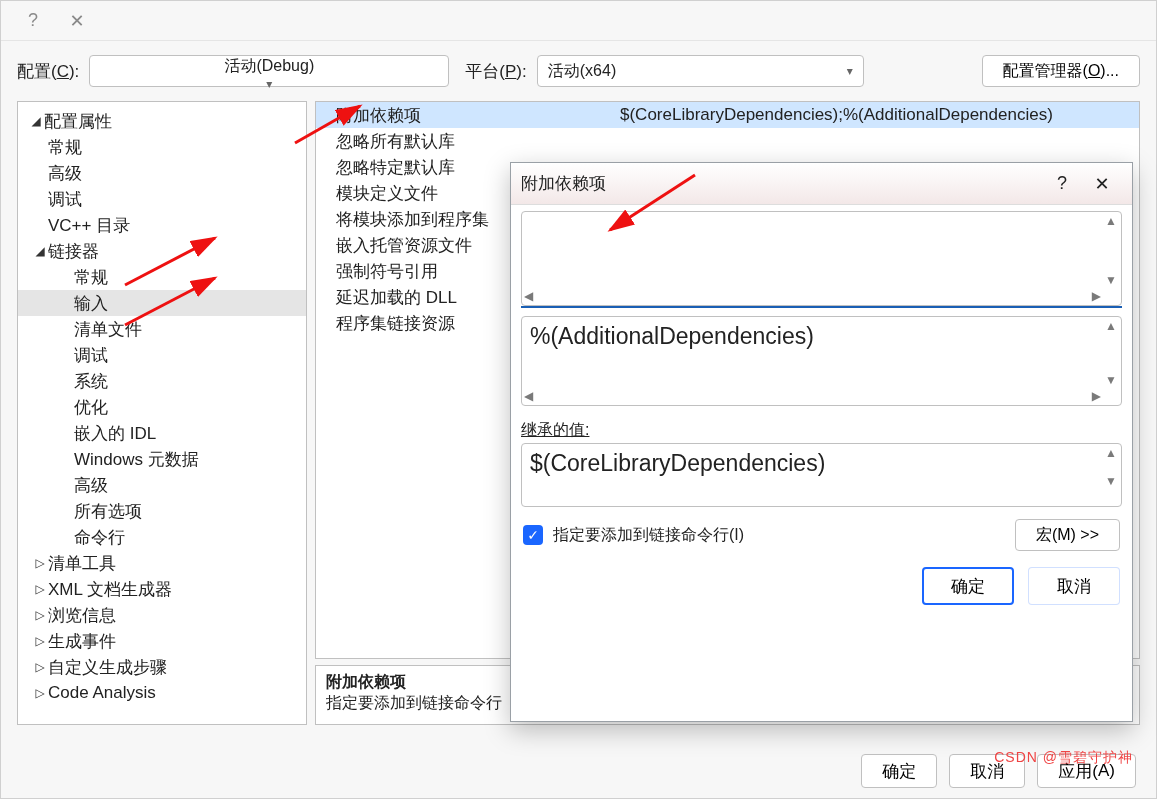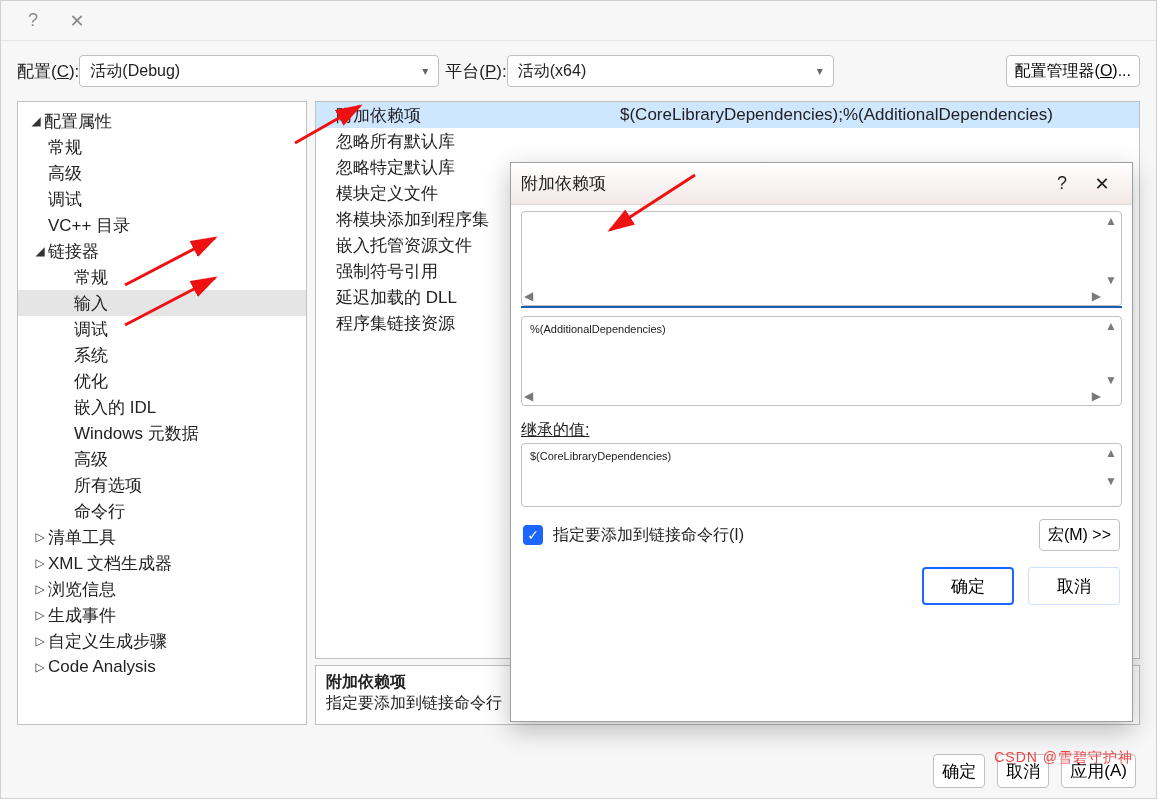--- a/index.html
+++ b/index.html
@@ -3,28 +3,28 @@
 <meta charset="utf-8">
 <style>
   * { box-sizing: border-box; font-family: "Microsoft YaHei", "Segoe UI", sans-serif; }
   body { margin:0; width:1157px; height:799px; background:#f7f7f7; overflow:hidden; position:relative; color:#222;}
   
   .window { position:absolute; inset:0; background:#f7f7f7; border:1px solid #d0d0d0;}
   .titlebar { display:flex; align-items:center; height:40px; padding:0 10px; border-bottom:1px solid #e5e5e5; color:#888;}
   .titlebar .title { flex:1; font-size:17px;}
   .titlebar .tb-btn { width:44px; text-align:center; font-size:18px; color:#8a8a8a;}
   
-  .config-row { display:flex; align-items:center; padding:14px 16px 14px 16px;}
+  .config-row { display:flex; align-items:center; gap:10px; padding:14px 16px 14px 16px;}
   .config-row label { font-size:17px; }
   .config-row .underline { text-decoration:underline; }
   .select { display:flex; align-items:center; justify-content:space-between; height:32px; padding:0 10px; background:#fff; border:1px solid #c0c0c0; border-radius:4px;}
   .select .chev { color:#666; font-size:12px;}
-  #configuration-select{ width:360px;}
+  #configuration-select{ width:360px;flex-direction:column;}
   #platform-select{ width:327px;}
-  .btn { height:32px; padding:0 8px; background:#fff; border:1px solid #c0c0c0; border-radius:4px; display:inline-flex; align-items:center; justify-content:center; font-size:16px;}
+  .btn { height:32px; padding:0 20px; background:#fff; border:1px solid #c0c0c0; border-radius:4px; display:inline-flex; align-items:center; justify-content:center; font-size:16px;}
   .btn-wide{ min-width:120px;}
   
   .body { display:flex; padding:0 16px 16px 16px; height:640px; }
   .tree { width:290px; border:1px solid #c0c0c0; background:#fff; overflow:auto; padding:6px 0;}
   .tree-item { display:flex; align-items:center; height:26px; padding-left:10px; font-size:17px; cursor:default; position:relative;}
   .tree-item .exp { width:16px; display:inline-block; text-align:center; font-size:12px; color:#333;}
   .tree-item.lvl1{ padding-left:30px;}
   .tree-item.lvl2{ padding-left:56px;}
   .tree-item.selected{ background:#e5e5e5;}
   .main { flex:1; margin-left:8px; display:flex; flex-direction:column;}
@@ -38,21 +38,21 @@
   
   .main-actions{ position:absolute; right:20px; bottom:10px; display:flex; gap:12px;}
   .main-actions .btn{height:34px; font-size:17px;}
   
   .popup{ position:absolute; left:510px; top:162px; width:623px; height:560px; background:#fff; border:1px solid #9aa0a6; box-shadow:0 8px 24px rgba(0,0,0,.25);}
   .popup .p-title{ display:flex; align-items:center; height:42px; padding:0 10px; background:linear-gradient(#fff,#f3e8e8); border-bottom:1px solid #ddd;}
   .popup .p-title .t{ flex:1; font-size:17px;}
   .popup .p-title .x,.popup .p-title .q{ width:40px; text-align:center; font-size:18px;}
   .popup .section-label{ padding:6px 10px 2px 10px; font-size:16px;}
   .textbox{ margin:0 10px; border:1px solid #c0c0c0; border-radius:4px; background:#fff; position:relative;}
-  .textbox .content{ padding:6px 8px; font-size:11px; min-height:24px;}
+  .textbox .content{ padding:6px 8px; font-size:23px; min-height:24px;}
   .textbox .vscroll{ position:absolute; right:2px; top:2px; bottom:18px; width:16px; display:flex; flex-direction:column; justify-content:space-between;}
   .textbox .hscroll{ position:absolute; left:2px; right:20px; bottom:2px; height:14px; display:flex; justify-content:space-between;}
   .arrow{ font-size:12px; color:#7a7a7a; text-align:center;}
   #edit-textbox{ height:95px;}
   #computed-textbox{ height:90px;}
   #inherited-textbox{ height:64px;}
   .underline-thin{height:2px;background:#1a5fb4;margin:0 10px 8px 10px;}
   .popup-bottom{ display:flex; align-items:center; justify-content:space-between; padding:12px 12px 0 12px;}
   .cb{ display:flex; align-items:center; gap:10px;}
   .cb .box{ width:20px; height:20px; border-radius:4px; background:#1a66ff; display:flex; align-items:center; justify-content:center; color:#fff; font-size:14px;}
@@ -114,20 +114,23 @@
         </div>
       <div class="tree-item lvl1" style="padding-left:14px;">
           <span class="exp">◢</span>
           <span>链接器</span>
         </div>
       <div class="tree-item lvl2">
           <span>常规</span>
         </div>
       <div class="tree-item lvl2 selected">
           <span>输入</span>
+        </div>
+      <div class="tree-item lvl2">
+          <span>清单文件</span>
         </div>
       <div class="tree-item lvl2">
           <span>调试</span>
         </div>
       <div class="tree-item lvl2">
           <span>系统</span>
         </div>
       <div class="tree-item lvl2">
           <span>优化</span>
         </div>

